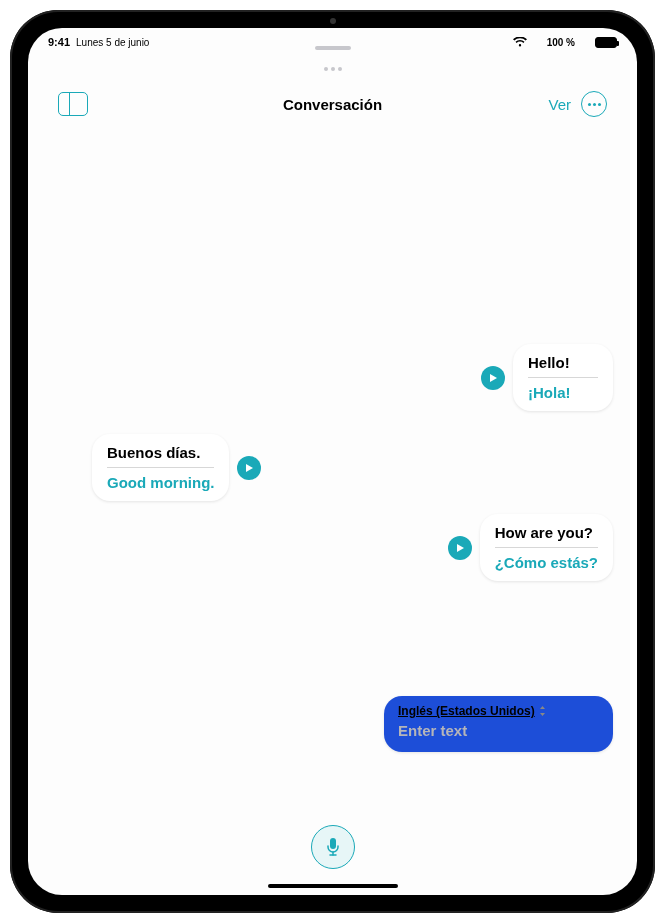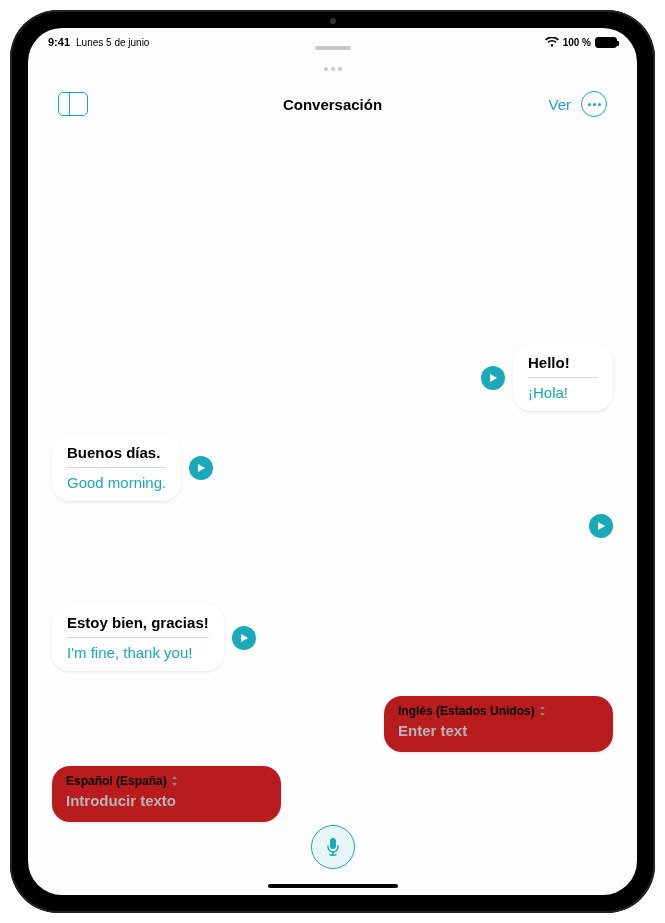--- a/index.html
+++ b/index.html
@@ -51,21 +51,21 @@
       display: flex;
       justify-content: space-between;
       align-items: center;
       padding: 4px 20px 0 20px;
       font-size: 11px;
       font-weight: 600;
       color: #000;
     }
     .status-left { display:flex; gap:6px; align-items:center; }
     .status-date { font-weight: 400; font-size: 10px; }
-    .status-right { display:flex; gap:4px; align-items:center; font-size:10px;}
+    .status-right { display:flex; gap:20px; align-items:center; font-size:10px;}
     .wifi-icon svg { display:block; }
     .battery {
       width: 22px;
       height: 11px;
       border: 1px solid #000;
       border-radius: 3px;
       position: relative;
       background:#000;
     }
     .battery::after {
@@ -150,20 +150,21 @@
     .more-btn span{
       width:3px;height:3px;border-radius:50%;background:#1aa9b8;
     }
 
     
     .conversation {
       flex:1;
       position:relative;
       padding: 10px 25px 80px 24px;
       overflow:hidden;
+      margin-left:40px;
     }
     .msg-row {
       position:absolute;
       display:flex;
       align-items:center;
       gap:8px;
     }
     .msg-row.right { right:24px; flex-direction: row; }
     .msg-row.left { left:24px; flex-direction: row; }
     .bubble {
@@ -177,42 +178,43 @@
     .orig {
       font-size:15px;
       font-weight:700;
       color:#000;
       padding-bottom:6px;
       border-bottom:1px solid #d7d7d7;
       margin-bottom:6px;
     }
     .trans {
       font-size:15px;
-      font-weight:400;
+      font-weight:700;
       color:#1aa9b8;
     }
     .play-btn {
       width:24px;height:24px;
       border-radius:50%;
       background:#1aa9b8;
       display:flex;
       align-items:center;
       justify-content:center;
       cursor:pointer;
       flex-shrink:0;
     }
     .play-btn svg { display:block; }
 
     .input-bubble {
-      background:#b91c1c;
+      background:#1d4ed8;
       border-radius:18px;
       padding:8px 14px 12px 14px;
       box-shadow: 0 1px 3px rgba(0,0,0,0.1);
       min-width:190px;
       position:absolute;
+      text-decoration:underline;
     }
     .input-bubble.right { right:24px; }
     .input-bubble.left { left:24px; }
     .lang-select {
       font-size:12px;
       font-weight:600;
       color:#000;
       display:flex;
       align-items:center;
       gap:4px;
@@ -333,57 +335,39 @@
             </svg>
         </div>
       </div>
 
       <div class="msg-row right" style="top:388px;">
         <div class="play-btn">
           <svg width="10" height="10" viewBox="0 0 10 10">
               <path d="M2 1l7 4-7 4z" fill="#fff"></path>
             </svg>
         </div>
-      </div>
-
-      <div class="msg-row left" style="top:478px;">
         <div class="bubble">
-          <div class="orig">Estoy bien, gracias!</div>
-          <div class="trans">I'm fine, thank you!</div>
-        </div>
-        <div class="play-btn">
-          <svg width="10" height="10" viewBox="0 0 10 10">
-              <path d="M2 1l7 4-7 4z" fill="#fff"></path>
-            </svg>
-        </div>
-      </div>
+          <div class="orig">How are you?</div>
+          <div class="trans">¿Cómo estás?</div>
+        </div>
+      </div>
+
 
       <div class="input-bubble right" style="top:570px;">
         <div class="lang-select">
           <span>Inglés (Estados Unidos)</span>
           <span class="caret">
             <svg width="7" height="10" viewBox="0 0 7 10">
                 <path d="M3.5 0L6 3H1zM3.5 10L1 7h5z" fill="#888"></path>
               </svg>
           </span>
         </div>
         <input class="enter-text" placeholder="Enter text" style="">
       </div>
 
-      <div class="input-bubble left" style="top:640px;">
-        <div class="lang-select">
-          <span>Español (España)</span>
-          <span class="caret">
-            <svg width="7" height="10" viewBox="0 0 7 10">
-                <path d="M3.5 0L6 3H1zM3.5 10L1 7h5z" fill="#888"></path>
-              </svg>
-          </span>
-        </div>
-        <input class="enter-text" placeholder="Introducir texto" style="">
-      </div>
 
     </div>
 
     <div class="mic-btn">
       <svg width="16" height="20" viewBox="0 0 16 20">
         <rect x="5" y="1" width="6" height="11" rx="3" fill="#1aa9b8"></rect>
         <path d="M3 9v1a5 5 0 0010 0V9" stroke="#1aa9b8" stroke-width="1.5" fill="none" stroke-linecap="round"></path>
         <line x1="8" y1="15" x2="8" y2="18" stroke="#1aa9b8" stroke-width="1.5" stroke-linecap="round"></line>
         <line x1="5" y1="18" x2="11" y2="18" stroke="#1aa9b8" stroke-width="1.5" stroke-linecap="round"></line>
       </svg>

